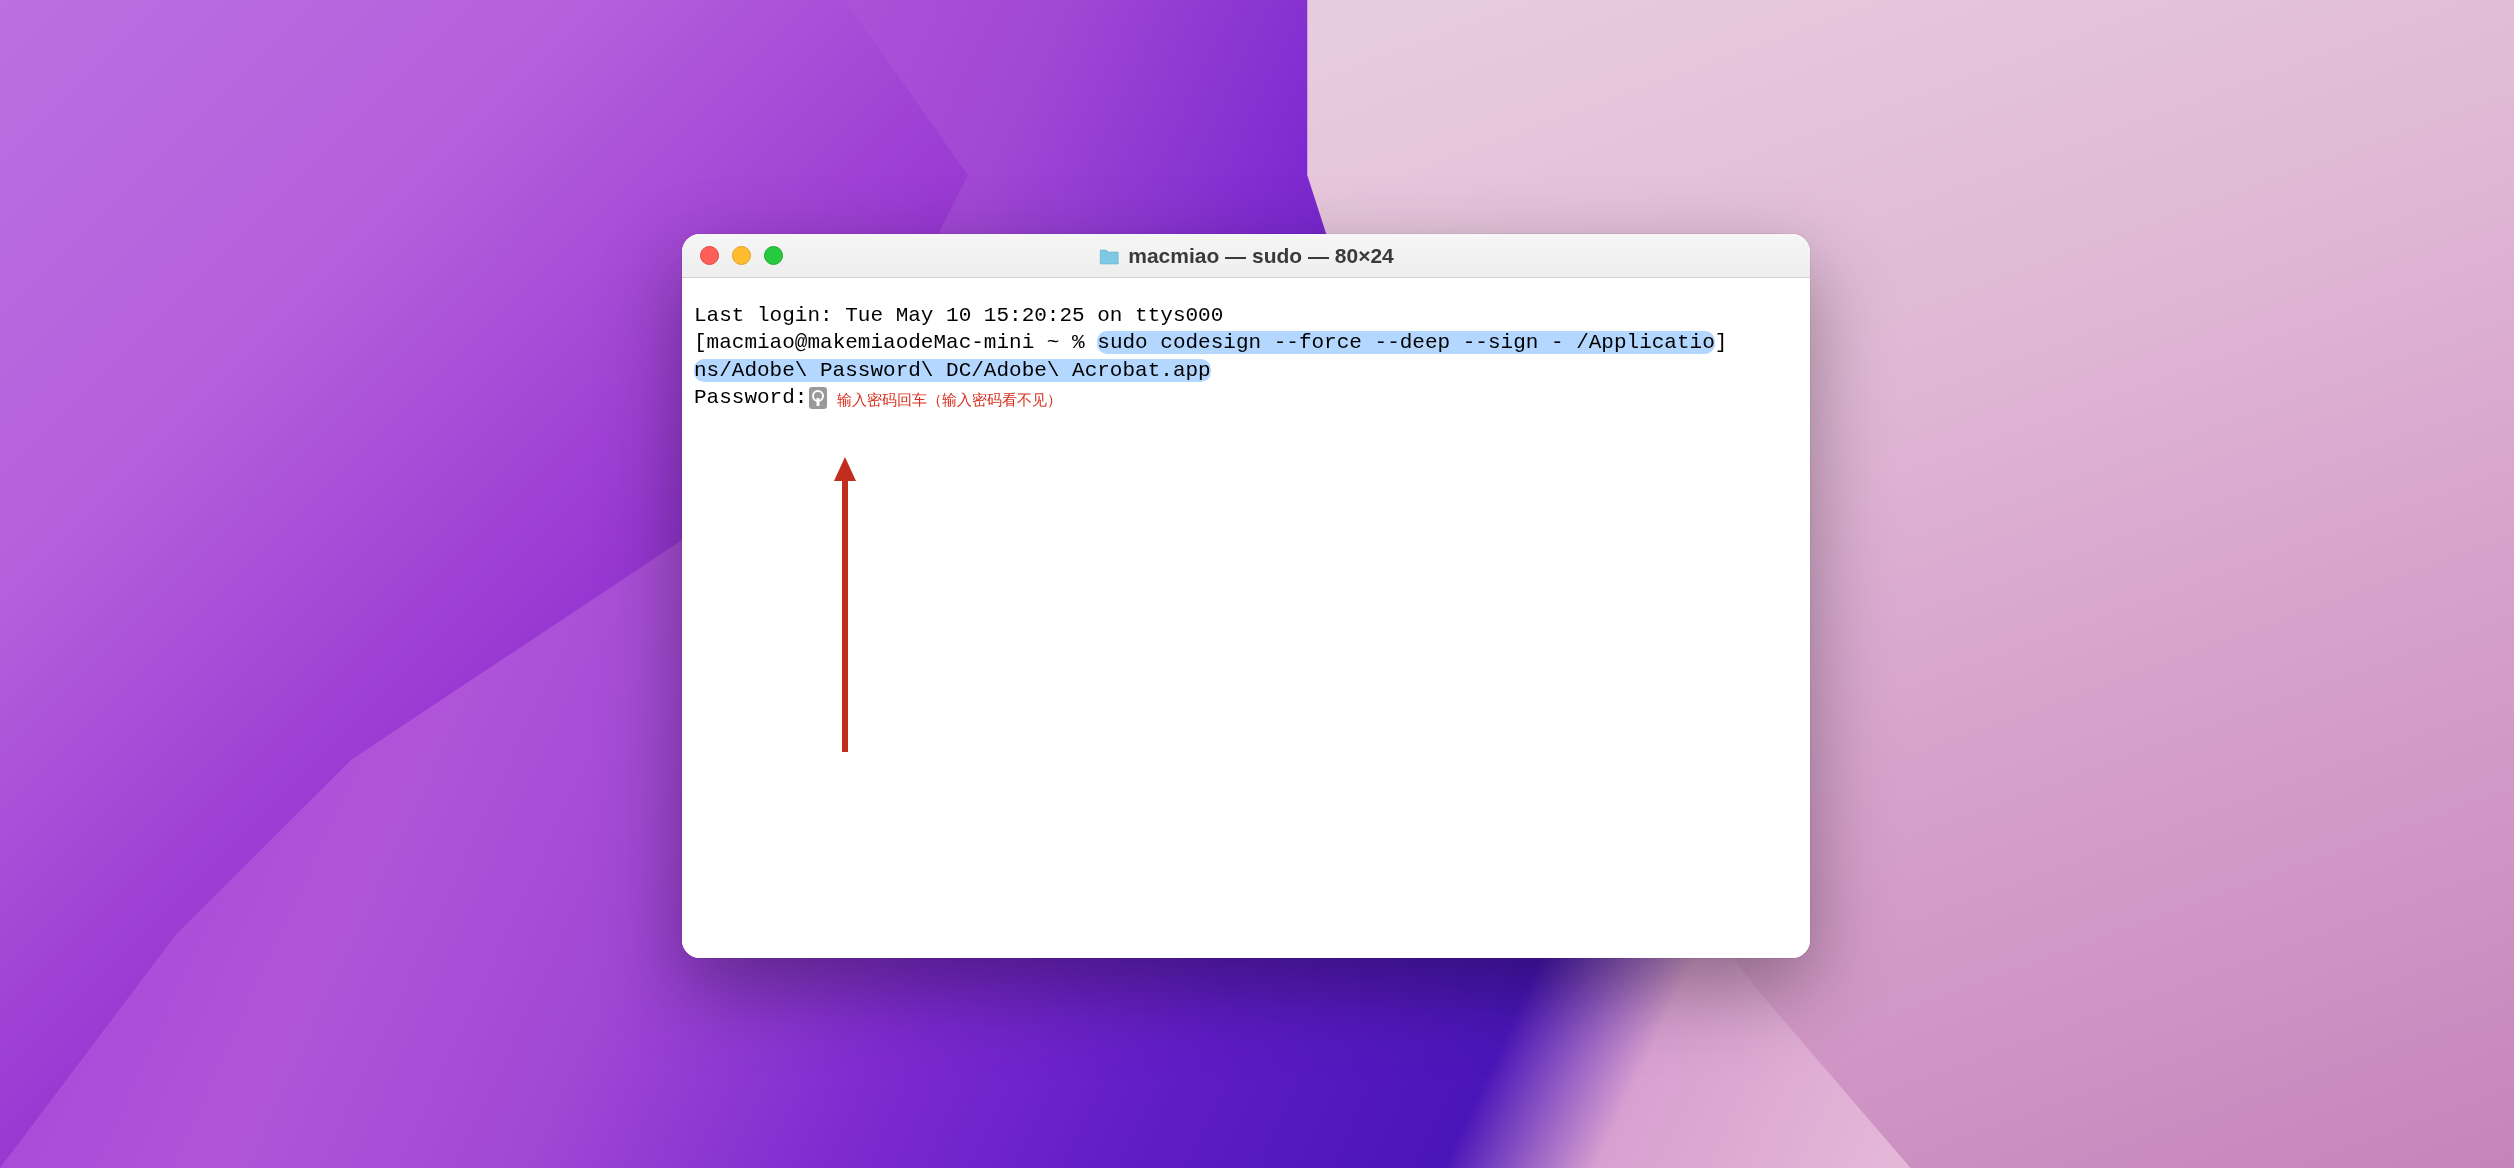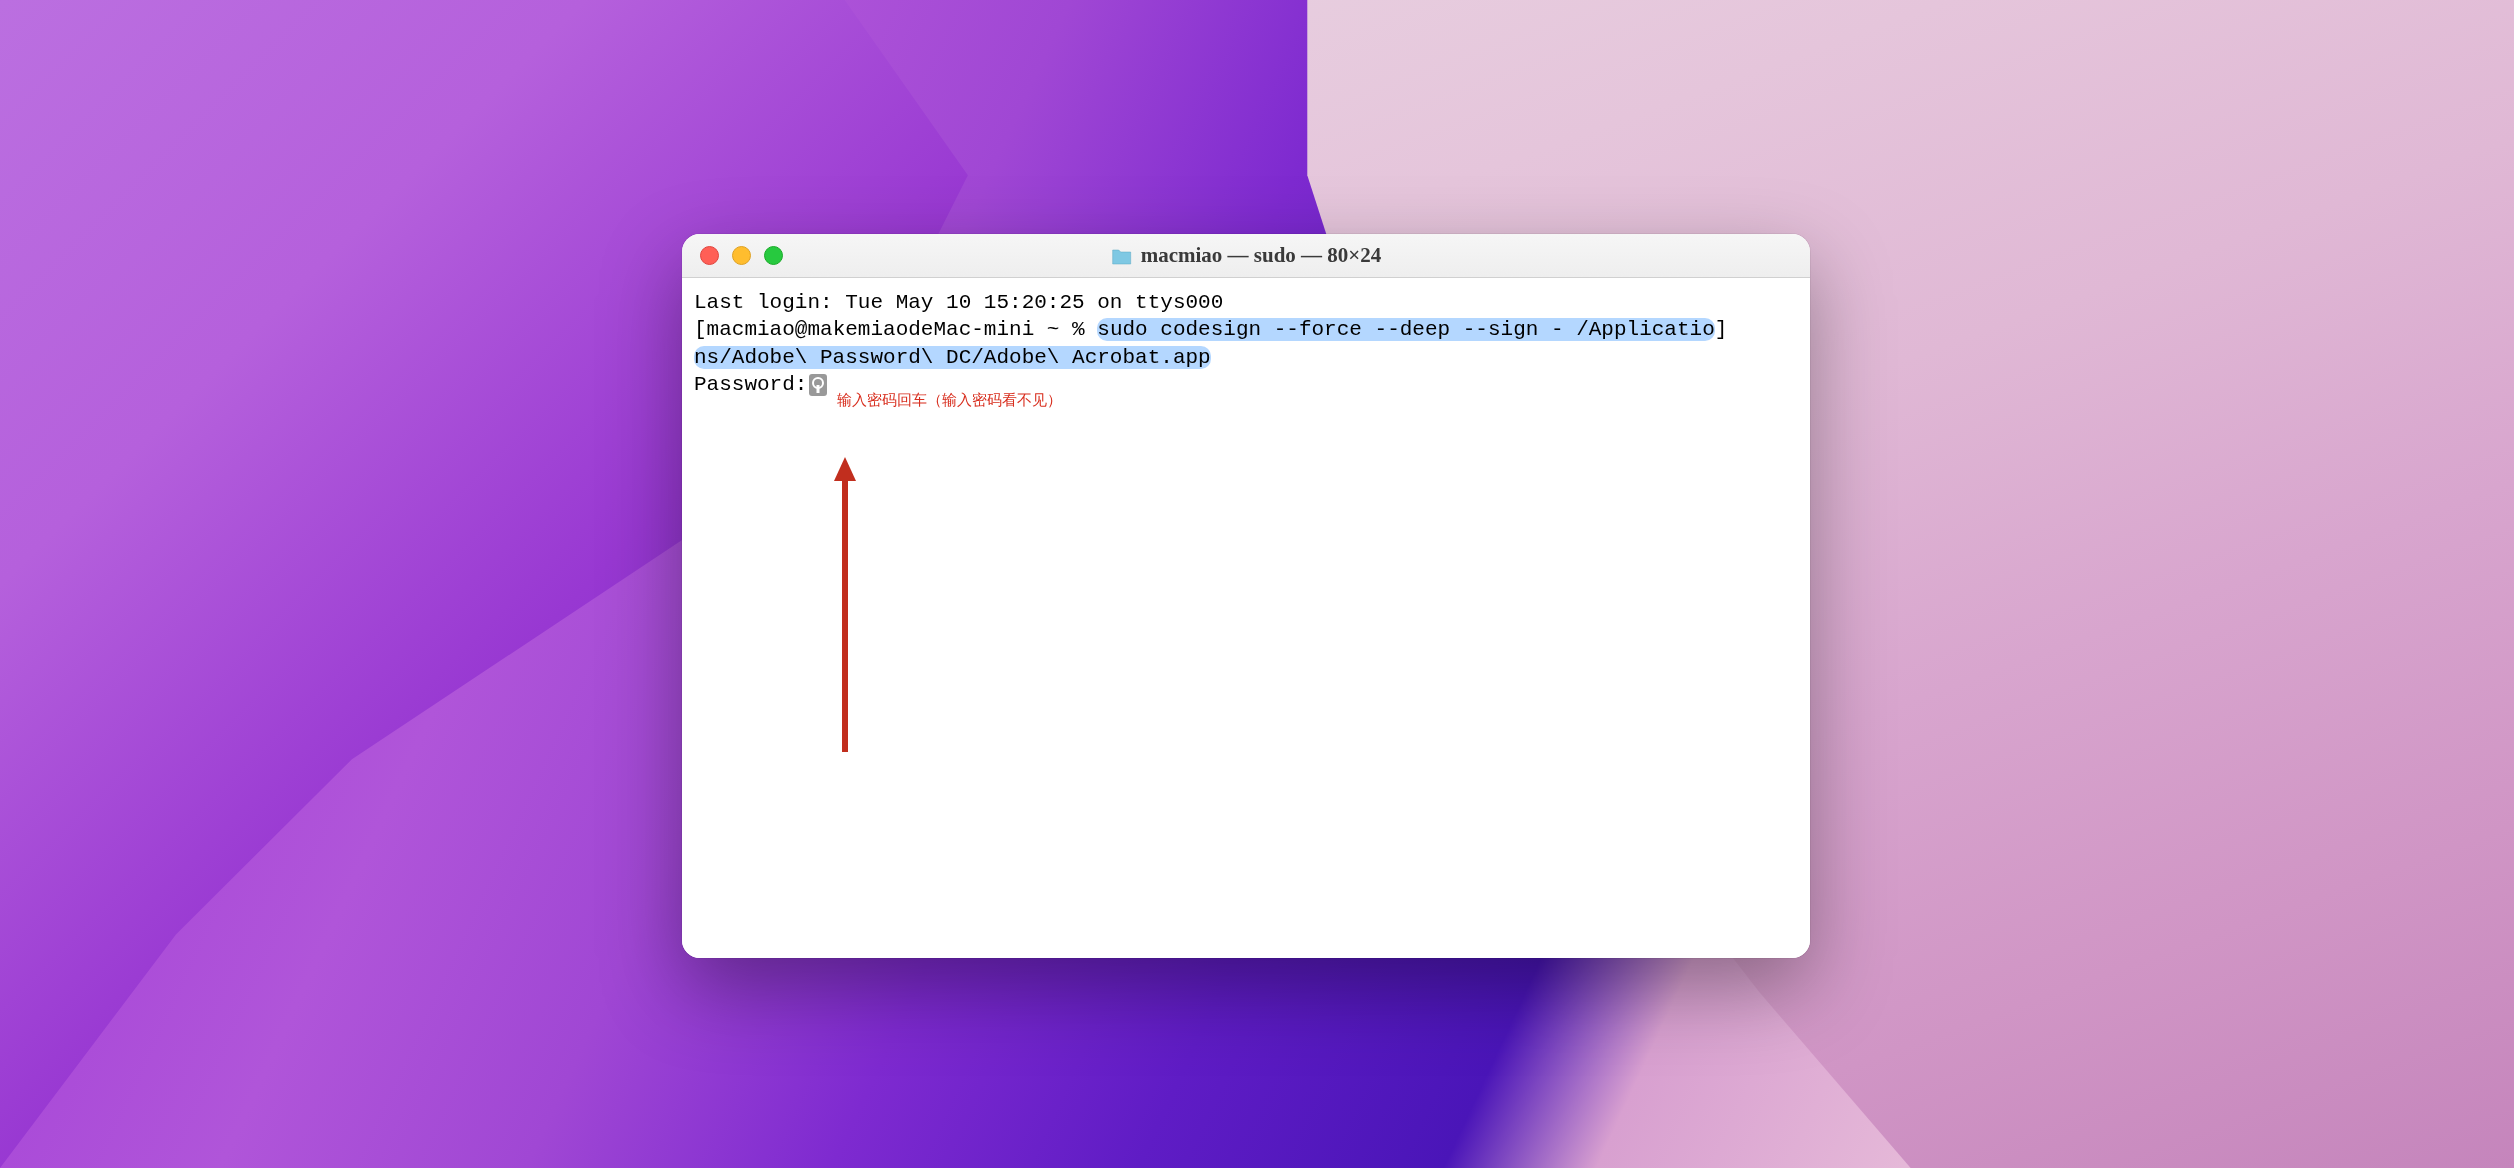--- a/index.html
+++ b/index.html
@@ -93,21 +93,20 @@
     }
 
     .title-bar {
       height: 44px;
       background: linear-gradient(to bottom, #f6f6f6, #eeeeee);
       border-bottom: 1px solid #d0d0d0;
       display: flex;
       align-items: center;
       padding: 4px 18px;
       position: relative;
-      font-family: Liberation Serif, serif;
     }
 
     .traffic-lights {
       display: flex;
       gap: 13px;
       align-items: center;
     }
 
     .traffic-light {
       width: 19px;
@@ -143,21 +142,21 @@
     }
 
     .folder-icon {
       width: 22px;
       height: 18px;
       display: inline-block;
     }
 
     .terminal-content {
       flex: 1;
-      padding: 11px 12px;
+      padding: 24px 12px;
       font-family: "SF Mono", Menlo, Monaco, "Courier New", monospace;
       font-size: 21px;
       line-height: 1.3;
       color: #000000;
       background: #ffffff;
       white-space: pre-wrap;
       word-break: break-all;
       position: relative;
     }
 

